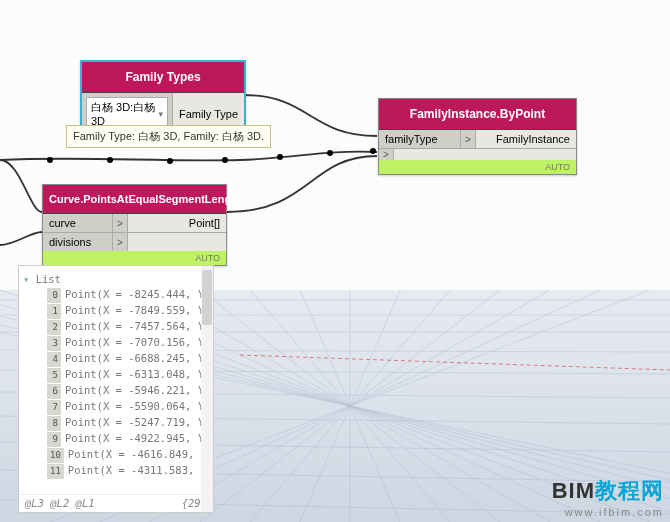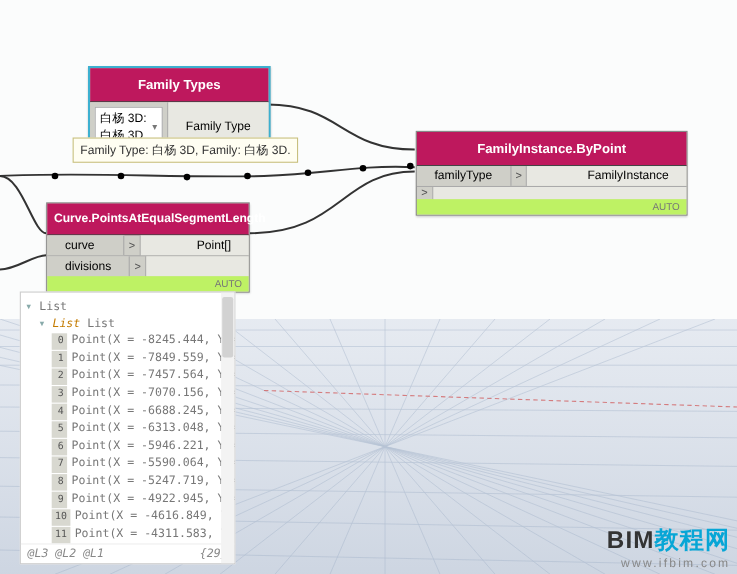--- a/index.html
+++ b/index.html
@@ -9,21 +9,21 @@
   
   .grid3d { position: absolute; left: 0; top: 290px; right: 0; bottom: 0; pointer-events: none; }
   .grid3d svg { width: 100%; height: 100%; }
 
   
   .node { position: absolute; background: #cfcfc8; border: 1px solid #888; box-shadow: 0 1px 2px rgba(0,0,0,0.2); }
   .node-header { background: #be185d; color: #fff; text-align: center; font-weight: bold; padding: 8px 6px; font-size: 12px; border-bottom: 1px solid #444; }
   .node-body { background: #cfcfc8; }
   .node-row { display: flex; align-items: stretch; border-top: 1px solid #aaa; }
   .node-row:first-child { border-top: none; }
-  .cell { padding: 3px 16px; display: flex; align-items: center; }
+  .cell { padding: 3px 6px; display: flex; align-items: center; }
   .cell.in { border-right: 1px solid #aaa; background: #cfcfc8; }
   .cell.out { background: #e8e8e2; }
   .chev { color: #555; font-size: 10px; padding: 0 4px; border-right: 1px solid #aaa; display:flex; align-items:center; }
   .auto { text-align: right; font-size: 9px; color: #777; padding: 2px 6px; background: #bef264; }
   .sel { border: 2px solid #3cb0d0; }
 
   .dropdown { background: #fff; border:1px solid #aaa; font-size:11px; padding:2px 4px; width:100%; display:flex; justify-content:space-between; align-items:center; }
   .dropdown .caret { color:#777; font-size:9px; }
 
   .tooltip { position:absolute; background: #fffef2; border:1px solid #c8c080; padding:3px 6px; font-size:11px; color:#333; }
@@ -143,21 +143,21 @@
       </div>
       <div class="node-row">
         <div class="cell in" style="flex:0 0 70px;">divisions</div>
         <div class="chev">&gt;</div>
         <div class="cell out" style="flex:1;"></div>
       </div>
       <div class="auto">AUTO</div>
     </div>
   </div>
 
-  <div class="node" style="left:378px; top:119px; width:247px;">
+  <div class="node" style="left:378px; top:98px; width:199px;">
     <div class="node-header">FamilyInstance.ByPoint</div>
     <div class="node-body">
       <div class="node-row">
         <div class="cell in" style="flex:0 0 82px;">familyType</div>
         <div class="chev">&gt;</div>
         <div class="cell out" style="flex:1; justify-content:flex-end;">FamilyInstance</div>
       </div>
       <div class="node-row">
         <div class="chev">&gt;</div>
         <div class="cell out" style="flex:1;"></div>
@@ -165,21 +165,20 @@
       <div class="auto">AUTO</div>
     </div>
   </div>
 
   <div class="preview" style="left:18px; top:265px; width:196px; height:248px;">
     <div class="scrollbar">
         <div class="thumb"></div>
       </div>
     <div class="preview-body" style="height:228px;">
       <div class="line"><span style="color:#8aa;">▾ </span><span>List</span></div>
-      <div class="line" style="padding-left:12px;"><span style="color:#8aa;">▾ </span><span style="color:#c47b00; font-style:italic;">List</span> <span>List</span></div>
       <div id="rows">
           <div class="line" style="padding-left: 24px;"><span class="idx">0</span>Point(X = -8245.444, Y = -3551.</div>
           <div class="line" style="padding-left: 24px;"><span class="idx">1</span>Point(X = -7849.559, Y = -3243.</div>
           <div class="line" style="padding-left: 24px;"><span class="idx">2</span>Point(X = -7457.564, Y = -2930.</div>
           <div class="line" style="padding-left: 24px;"><span class="idx">3</span>Point(X = -7070.156, Y = -2611.</div>
           <div class="line" style="padding-left: 24px;"><span class="idx">4</span>Point(X = -6688.245, Y = -2285.</div>
           <div class="line" style="padding-left: 24px;"><span class="idx">5</span>Point(X = -6313.048, Y = -1952.</div>
           <div class="line" style="padding-left: 24px;"><span class="idx">6</span>Point(X = -5946.221, Y = -1610.</div>
           <div class="line" style="padding-left: 24px;"><span class="idx">7</span>Point(X = -5590.064, Y = -1256.</div>
           <div class="line" style="padding-left: 24px;"><span class="idx">8</span>Point(X = -5247.719, Y = -890.1</div>

